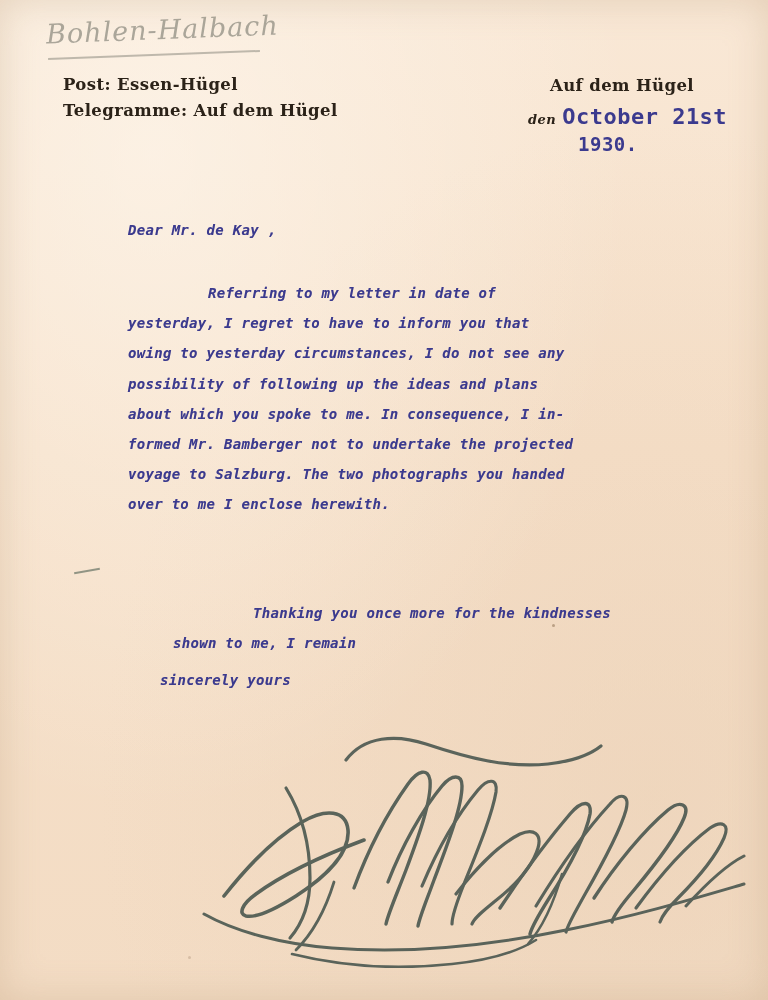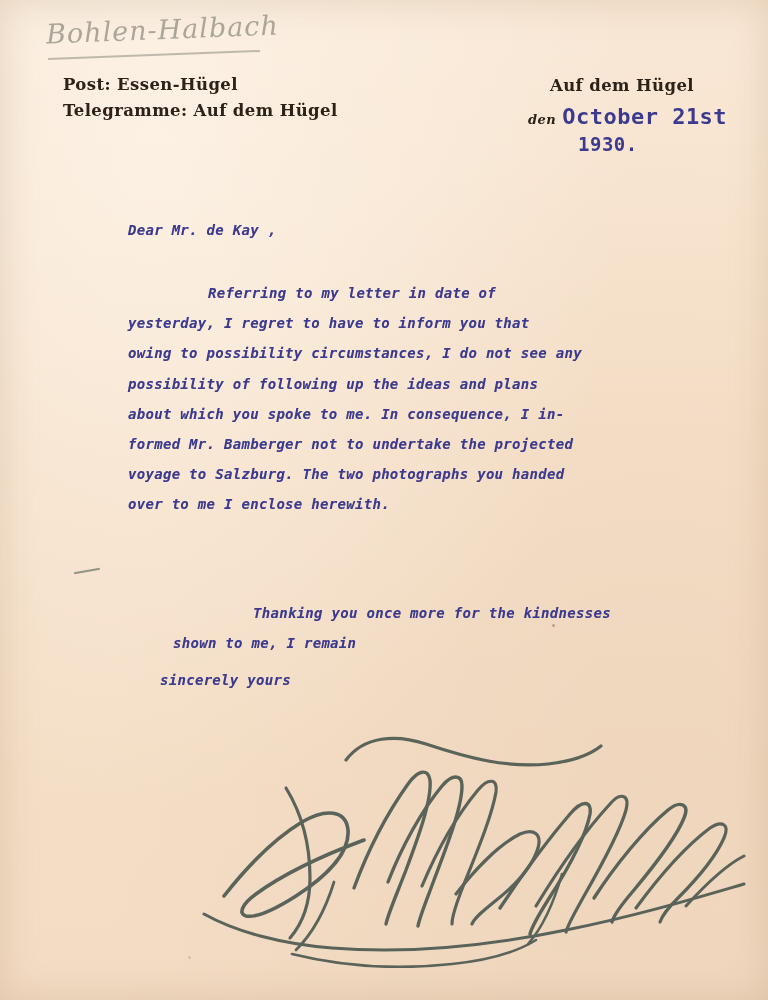--- a/index.html
+++ b/index.html
@@ -200,21 +200,21 @@
       <span class="date-typed">October 21st</span>
     </span>
     <span class="date-year">1930.</span>
   </div>
 
   <div class="typed salutation">Dear Mr. de Kay ,</div>
 
   <div class="typed para">
     <span class="ln indent">Referring to my letter in date of</span>
     <span class="ln">yesterday, I regret to have to inform you that</span>
-    <span class="ln">owing to possibility circumstances, I do not see any</span>
+    <span class="ln">owing to yesterday circumstances, I do not see any</span>
     <span class="ln">possibility of following up the ideas and plans</span>
     <span class="ln">about which you spoke to me. In consequence, I in-</span>
     <span class="ln">formed Mr. Bamberger not to undertake the projected</span>
     <span class="ln">voyage to Salzburg. The two photographs you handed</span>
     <span class="ln">over to me I enclose herewith.</span>
   </div>
 
   <div class="pencil-tick"></div>
 
   <div class="typed para2">

